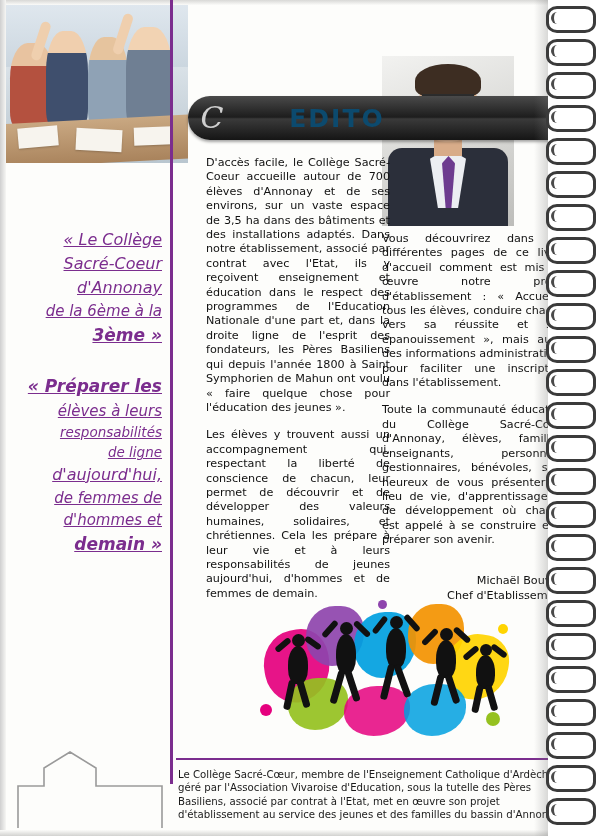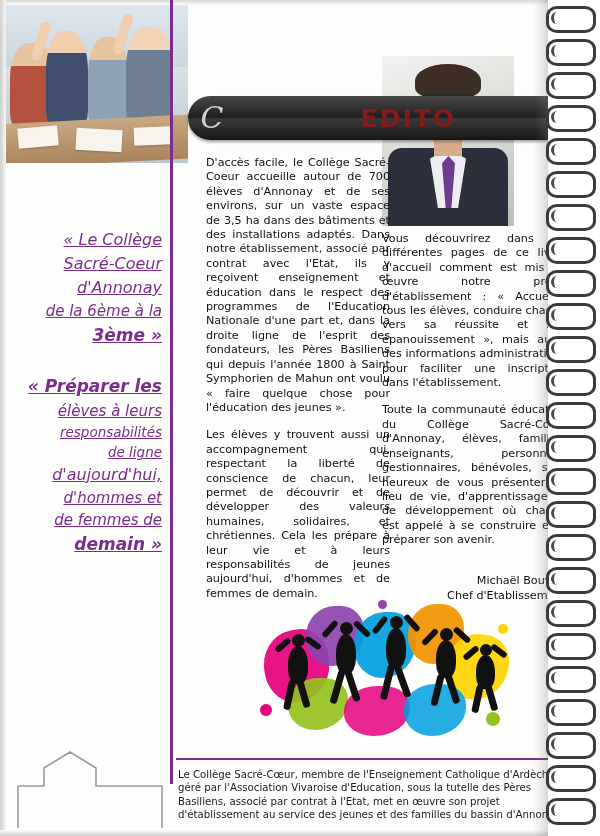--- a/index.html
+++ b/index.html
@@ -156,27 +156,27 @@
   .edito-bar {
     position: absolute;
     left: 188px; top: 96px;
     width: 392px; height: 44px;
     background: linear-gradient(to bottom, #4a4a4a 0%, #1d1d1d 48%, #3a3a3a 52%, #151515 100%);
     border-radius: 22px;
     box-shadow: 0 2px 3px rgba(0,0,0,0.35);
   }
   .edito-title {
     position: absolute;
-    left: 236px; top: 104px;
+    left: 227px; top: 104px;
     width: 220px;
-    color: #7f1d1d;
+    color: #0c4a6e;
     font-size: 25px;
     font-weight: bold;
     letter-spacing: 2px;
-    text-align: right;
+    text-align: center;
   }
   .edito-monogram {
     position: absolute;
     left: 192px; top: 98px;
     width: 40px; height: 40px;
     color: #cfcfcf;
     font-family: "DejaVu Serif", serif;
     font-size: 30px;
     font-style: italic;
     text-align: center;
@@ -348,22 +348,22 @@
       <div class="quote-line q-big">d'Annonay</div>
       <div class="quote-line q-med">de la 6ème à la</div>
       <div class="quote-line q-bold">3ème »</div>
     </div>
     <div class="quote-block">
       <div class="quote-line q-bold">« Préparer les</div>
       <div class="quote-line q-med">élèves à leurs</div>
       <div class="quote-line q-small">responsabilités</div>
       <div class="quote-line q-small">de ligne</div>
       <div class="quote-line q-big">d'aujourd'hui,</div>
+      <div class="quote-line q-med">de femmes de</div>
       <div class="quote-line q-med">d'hommes et</div>
-      <div class="quote-line q-med">de femmes de</div>
       <div class="quote-line q-bold">demain »</div>
     </div>
   </div>
 
   <div class="portrait">
     <div class="bgwall"></div>
     <div class="suit"></div>
     <div class="shirt"></div>
     <div class="tie"></div>
     <div class="neck"></div>

